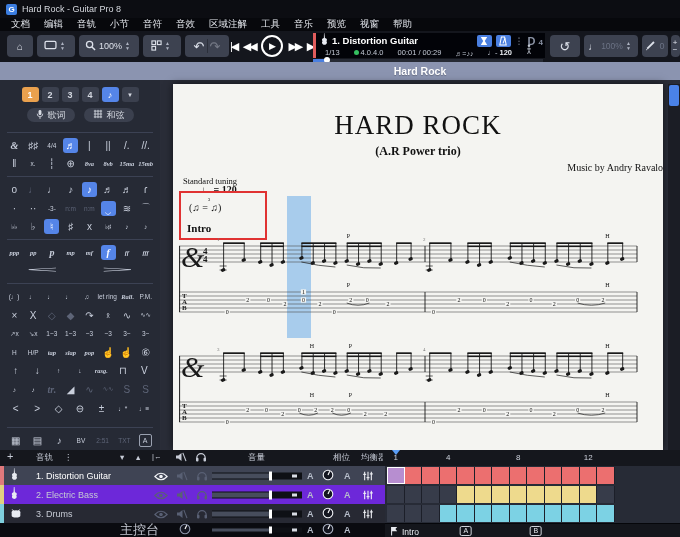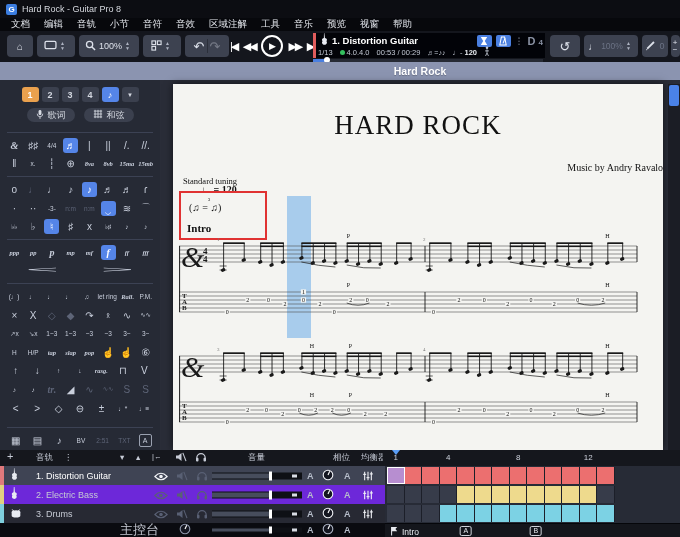--- a/index.html
+++ b/index.html
@@ -28,22 +28,22 @@
            align-items:center;justify-content:center;color:#fff;font-size:9px;padding-left:1px;box-sizing:border-box;}
   .tinfo{position:absolute;left:313px;top:2px;width:232px;height:25px;background:#020308;}
   .t-strip{position:absolute;left:0;top:0;bottom:0;width:3px;background:#e05c5c;}
   .t-row1{position:absolute;left:7px;top:1px;right:2px;height:13px;display:flex;align-items:center;gap:4px;}
   .t-name{color:#fff;font-size:9.5px;font-weight:bold;flex:1;}
   .t-toggle{width:15px;height:12px;background:#4a7fe0;border-radius:2px;color:#fff;
             display:flex;align-items:center;justify-content:center;}
   .t-dots{color:#9aa2b2;font-size:9px;}
   .t-tuning{color:#8a92a4;font-size:11px;font-weight:bold;}
   .t-tuning .sm4{font-size:8px;}
-  .t-row2{position:absolute;left:5px;bottom:1px;right:2px;height:10px;display:flex;
-          align-items:center;gap:7px;color:#c3c9d4;font-size:7.5px;}
+  .t-row2{position:absolute;left:12px;bottom:1px;right:2px;height:10px;display:flex;
+          align-items:flex-end;gap:14px;color:#c3c9d4;font-size:7.5px;}
   .gdot{width:5px;height:5px;border-radius:50%;background:#35c060;display:inline-block;margin-right:2px;}
   .t-slider{position:absolute;left:313px;top:28px;width:230px;height:3px;background:#262a34;}
   .t-slider .fill{position:absolute;left:0;top:0;bottom:0;width:13px;background:#4a7fe0;}
   .t-slider .dot{position:absolute;left:11px;top:-2px;width:6px;height:6px;border-radius:50%;background:#fff;}
   .dimtxt{color:#6b7284;}
   
   .tabbar{position:absolute;left:0;top:62px;right:0;height:18px;background:#8b94b0;}
   .tabbar .lbl{position:absolute;left:160px;width:520px;text-align:center;top:3px;
                font-size:10.5px;font-weight:bold;color:#fff;text-shadow:0 1px 1px rgba(0,0,0,.25);}
   
@@ -217,21 +217,21 @@
               <path d="M3,1 h4 l2,10 h-8 z" fill="none" stroke="currentColor" stroke-width="1.3"></path>
               <line x1="5" y1="9" x2="7.6" y2="2.6" stroke="currentColor" stroke-width="1.3"></line>
             </svg>
           </span>
         <span class="t-dots">⋮</span>
         <span class="t-tuning"><span>D</span> <span class="sm4">4</span></span>
       </div>
       <div class="t-row2">
         <span>1/13</span>
         <span><span class="gdot"></span><span>4.0.4.0</span></span>
-        <span>00:53 / 00:29</span>
+        <span>00:01 / 00:29</span>
         <span style="font-size:7px;">♬=♪♪</span>
         <span><span>♩</span>- <b style="color:#e8ebf0">120</b></span>
         <span style="color:#c3c9d4"><svg viewBox="0 0 8 14" width="6" height="11">
               <circle cx="4" cy="2" r="1.7" fill="currentColor"></circle>
               <path d="M4,4 v5 M4,9 l-2,4 M4,9 l2,4 M1.4,6.2 h5.2" stroke="currentColor" stroke-width="1.1" fill="none"></path>
             </svg></span>
       </div>
     </div>
     <div class="t-slider">
         <div class="fill"></div>
@@ -449,20 +449,21 @@
           <span class="pcell d s">2:51</span>
           <span class="pcell d s">TXT</span>
           <span class="pcell b">A</span>
         </div>
     </div>
   </div>
 
   <div class="score">
     <div class="page">
       <div class="p-title">HARD ROCK</div>
+      <div class="p-sub">(A.R Power trio)</div>
       <div class="p-credit">Music by Andry Ravalos</div>
       <div class="p-tuning">Standard tuning</div>
       <div class="p-tempo"><span>♩</span><span> = 120</span></div>
       <div class="swing"><span class="tri">3</span><span>(♫ = ♫)</span></div>
       <div class="p-intro">Intro</div>
       <div class="redbox"></div>
       <div class="cursor"></div>
       <svg class="sys" id="sys0" style="top:146px;" viewBox="0 0 478 108">
           <line x1="0" y1="16" x2="458" y2="16" stroke="#4e4e4e" stroke-width="0.6"></line>
           <line x1="0" y1="20" x2="458" y2="20" stroke="#4e4e4e" stroke-width="0.6"></line>

